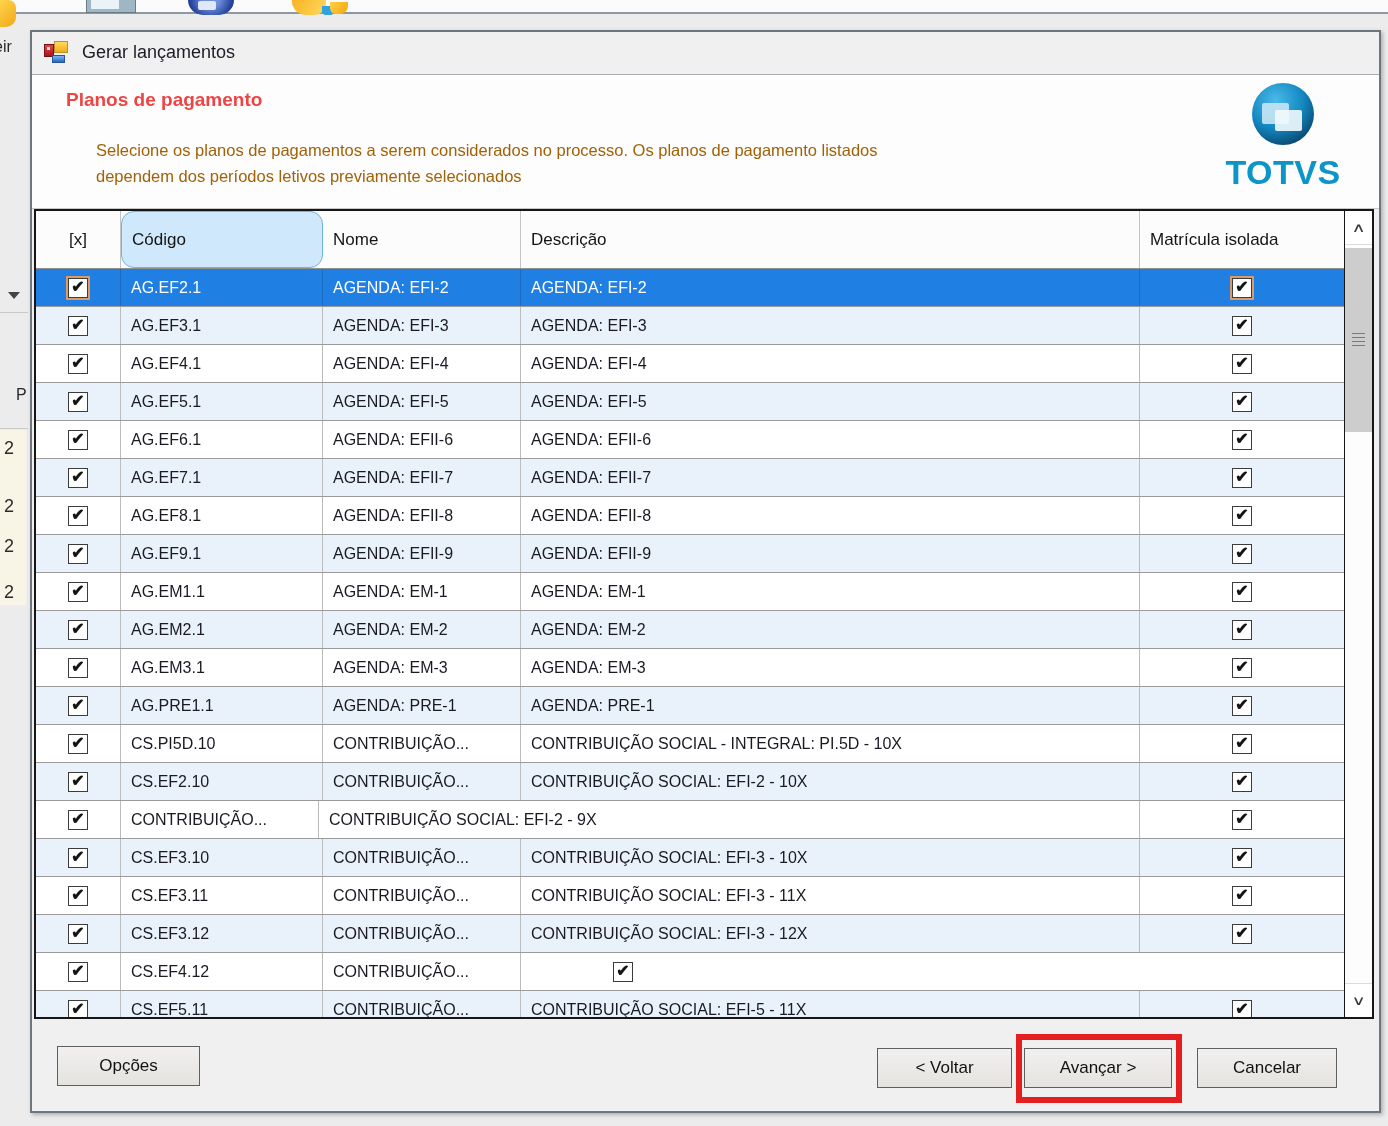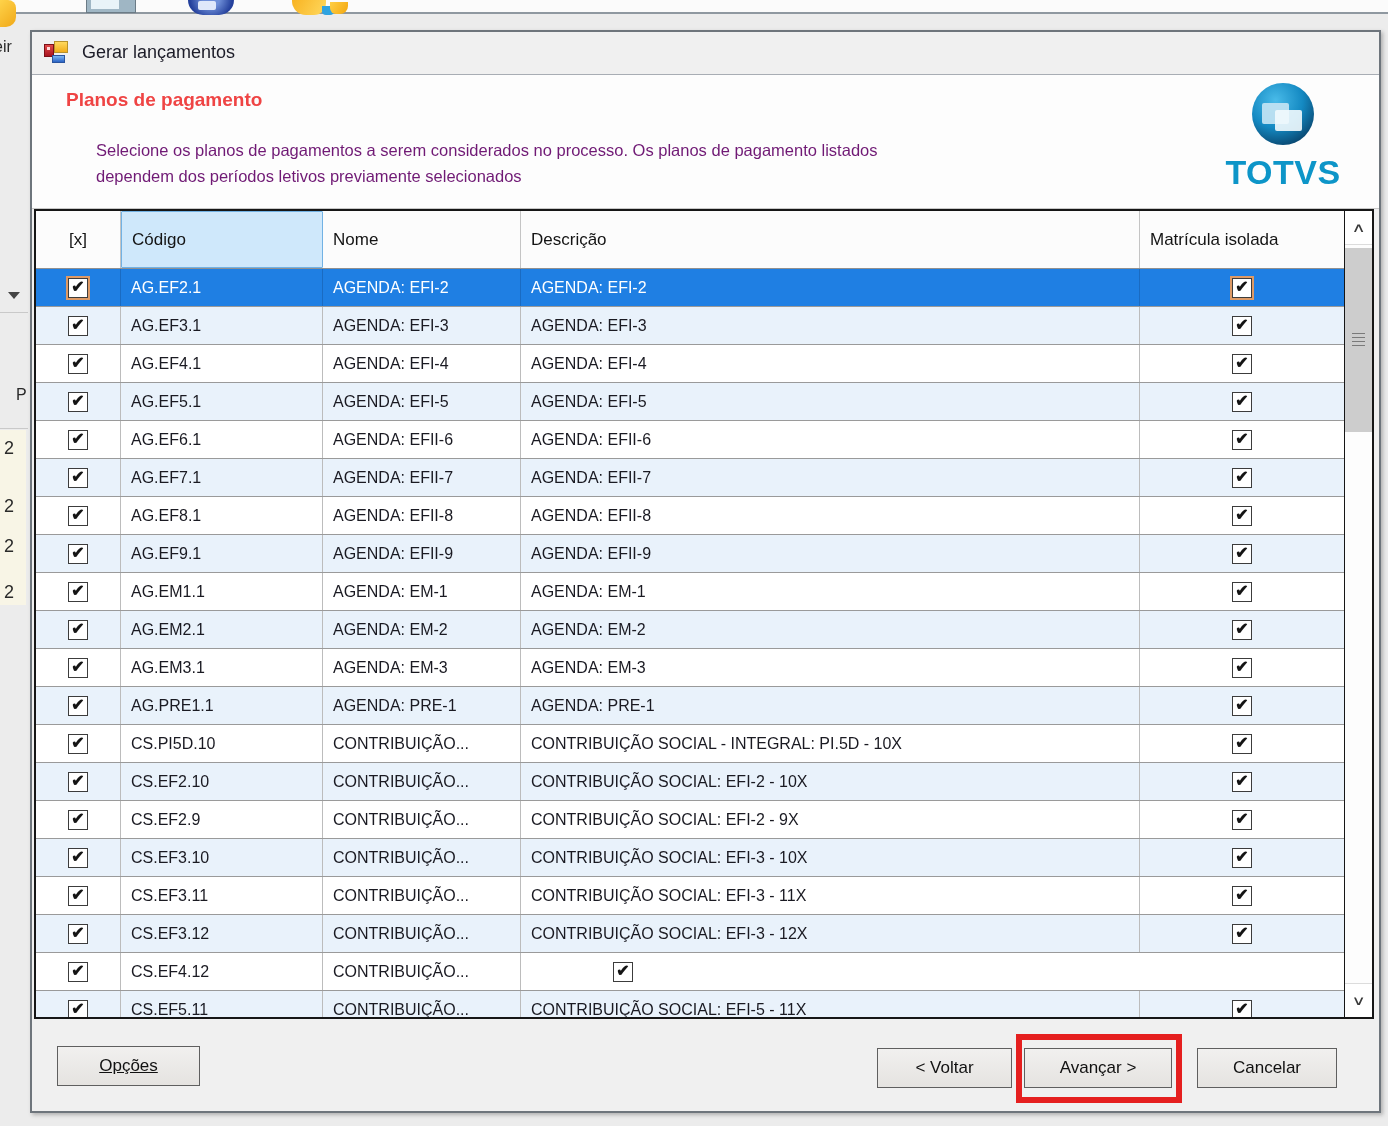--- a/index.html
+++ b/index.html
@@ -29,31 +29,31 @@
   .titlebar { position:absolute; left:0; top:0; width:100%; height:42px; background:#f0f0f0; }
   .title-icon { position:absolute; left:12px; top:9px; width:26px; height:24px; }
   .ti-yellow { position:absolute; left:10px; top:0; width:14px; height:12px; background:linear-gradient(180deg,#ffd95e,#f2ad1a); border:1px solid #b8922a; }
   .ti-red { position:absolute; left:0; top:3px; width:10px; height:13px; background:linear-gradient(180deg,#e04848,#a81420); border:1px solid #7c0f16; }
   .ti-red::after { content:""; position:absolute; left:2px; top:2px; width:3px; height:3px; background:#ffd9d9; }
   .ti-blue { position:absolute; left:8px; top:14px; width:13px; height:8px; background:linear-gradient(180deg,#7cb6f2,#2a62c4); border:1px solid #29549e; }
   .title-text { position:absolute; left:50px; top:10px; font-size:18px; color:#1c1c28; }
 
   .headerpanel { position:absolute; left:0; top:42px; width:100%; height:135px; background:#fdfdfd; border-top:1px solid #a8adb4; border-bottom:1px solid #c8c8c8; }
   .hp-title { position:absolute; left:34px; top:14px; font-size:19px; font-weight:bold; color:#ef4444; }
-  .hp-desc { position:absolute; left:64px; top:62px; font-size:16.5px; line-height:26px; color:#701a75; }
+  .hp-desc { position:absolute; left:64px; top:62px; font-size:16.5px; line-height:26px; color:#a16207; }
   .logo { position:absolute; right:28px; top:6px; width:136px; height:122px; text-align:center; }
   .logo-text { margin-top:2px; font-size:34px; font-weight:bold; color:#0d95c8; letter-spacing:0.5px; }
 
   
   .tablewrap { position:absolute; left:2px; top:177px; width:1340px; height:810px; border:2px solid #161616; background:#fff; }
   .tcontent { position:absolute; left:0; top:0; right:28px; bottom:0; overflow:hidden; }
   .thead { display:flex; height:58px; background:#fcfcfc; border-bottom:1px solid #909090; }
   .th { border-right:1px solid #c4c4c4; display:flex; align-items:center; font-size:17px; color:#141414; padding-left:10px; }
   .th.c-sel { justify-content:center; padding-left:0; }
-  .th.sorted { background:#cfe8fb; border:1px solid #72b2e4; border-radius:1px; }
+  .th.sorted { background:#cfe8fb; border:1px solid #72b2e4; border-radius:13px; }
   .th.c-mat { line-height:20px; }
   .tbody { position:absolute; left:0; top:58px; right:0; bottom:0; overflow:hidden; }
   .trow { display:flex; height:38px; background:#fff; border-bottom:1px solid #9a9a9a; }
   .trow.alt { background:#e9f2fb; }
   .trow.sel { background:#1f7fe3; color:#fff; }
   .trow.sel .td { border-right-color:#1a6bc2; }
   .td { border-right:1px solid #bcbcbc; display:flex; align-items:center; font-size:16px; padding-left:10px; overflow:hidden; white-space:nowrap; }
   .td.c-sel, .td.c-mat { justify-content:center; padding-left:0; }
   .c-sel { width:85px; }
   .c-cod { width:202px; }
@@ -70,21 +70,21 @@
   .sbtn { position:absolute; left:0; width:27px; height:34px; background:#fff; display:flex; align-items:center; justify-content:center; color:#3a3a3a; font-size:13px; }
   .sbtn.up { top:0; border-bottom:1px solid #dcdcdc; }
   .sbtn.down { bottom:0; border-top:1px solid #dcdcdc; }
   .sbtn .gl { transform:scaleX(1.5); }
   .sthumb { position:absolute; left:0; top:37px; width:27px; height:184px; background:#cdcdcd; }
   .sgrip { position:absolute; left:7px; top:50%; margin-top:-7px; width:13px; height:14px;
            background:repeating-linear-gradient(180deg,#7a7a7a 0 1px,transparent 1px 4px); }
 
   
   .btn { position:absolute; height:40px; background:linear-gradient(180deg,#f1f0ef,#e5e3e0); border:1px solid #5f5f5f; font-size:17px; color:#111; display:flex; align-items:center; justify-content:center; font-family:"Liberation Sans",sans-serif; }
-  .btn-opcoes { left:25px; top:1014px; width:143px;text-decoration:underline; }
+  .btn-opcoes { left:25px; top:1014px; width:143px; }
   .btn-voltar { left:845px; top:1016px; width:135px;text-align:right; }
   .btn-avancar { left:992px; top:1016px; width:148px; }
   .btn-cancelar { left:1165px; top:1016px; width:140px; }
   .red-box { position:absolute; left:984px; top:1002px; width:166px; height:69px; border:6px solid #e51f1f; pointer-events:none; }
 </style>
 </head>
 <body>
 
 <div class="bg-topstrip"></div>
 <div class="bg-under-strip"></div>
@@ -365,21 +365,20 @@
                 <span class="mark">✔</span>
               </span>
             </div>
           </div>
           <div class="trow">
             <div class="td c-sel">
               <span class="cb">
                 <span class="mark">✔</span>
               </span>
             </div>
-            <div class="td c-cod">CS.EF2.9</div>
             <div class="td c-nom">CONTRIBUIÇÃO...</div>
             <div class="td c-desc">CONTRIBUIÇÃO SOCIAL: EFI-2 - 9X</div>
             <div class="td c-mat">
               <span class="cb">
                 <span class="mark">✔</span>
               </span>
             </div>
           </div>
           <div class="trow alt">
             <div class="td c-sel">

